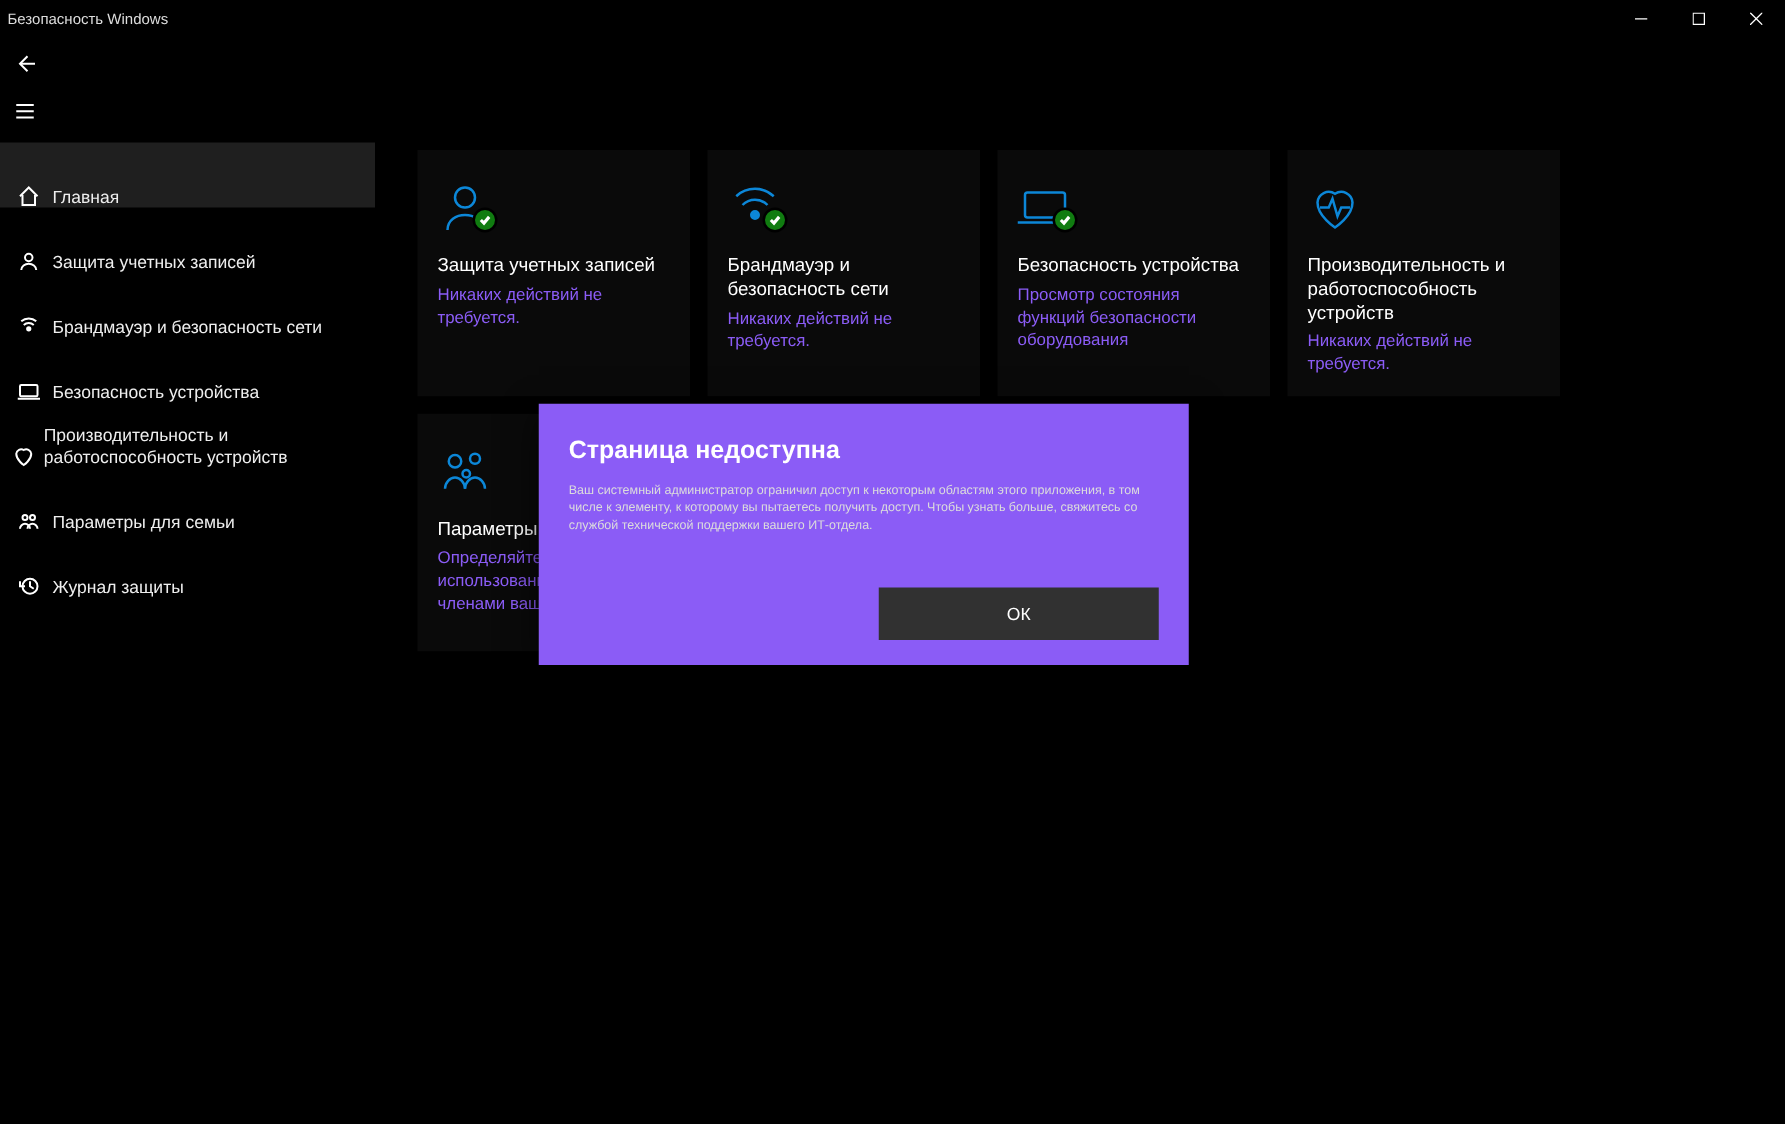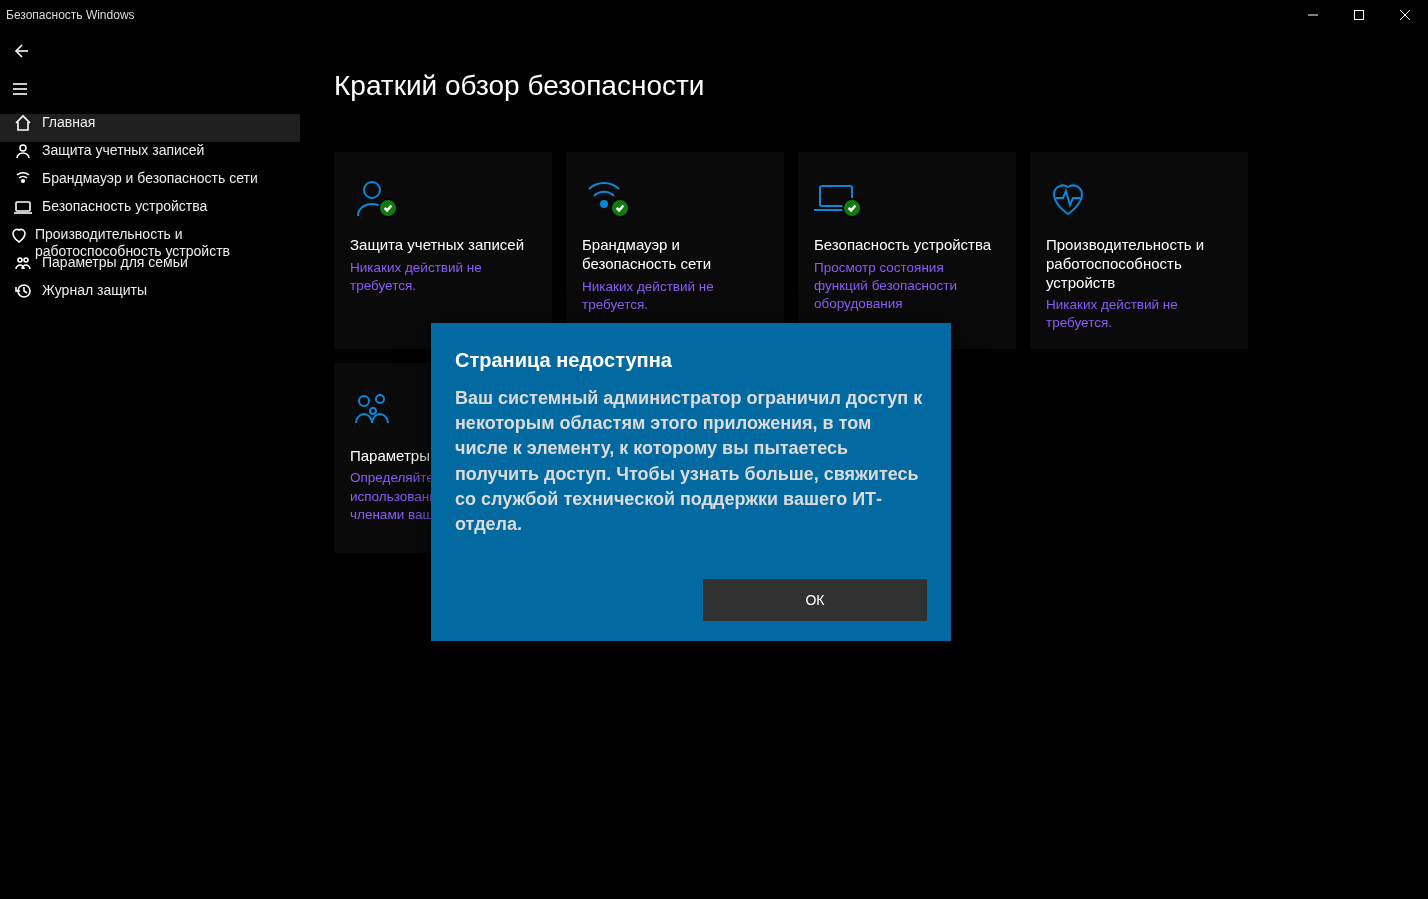--- a/index.html
+++ b/index.html
@@ -42,22 +42,22 @@
     height: calc(899px - 30px);
   }
   
   .sidebar {
     width: 300px;
     padding-top: 2px;
   }
   .nav-top { padding-bottom: 6px; display:flex; flex-direction:column; gap:0; }
   .nav-list { list-style: none; }
   .nav-item {
-    display: flex; align-items: flex-start;
-    height: 28px;
+    display: flex; align-items: flex-end;
+    height: 52px;
     padding-left: 8px;
     color: #eee;
     cursor: pointer;
   }
   .nav-item.selected { background: #1f1f1f; }
   .nav-item .nav-icon {
     width: 30px;
     display: flex; align-items: center; justify-content: center;
   }
   .nav-item .nav-icon svg { width: 18px; height: 18px; }
@@ -107,26 +107,26 @@
   
   .overlay {
     position: absolute; inset: 0;
     pointer-events: none;
   }
   .dialog {
     pointer-events: auto;
     position: absolute;
     left: 431px; top: 323px;
     width: 520px;
-    background: #0369a1;
+    background: #8b5cf6;
     box-shadow: 0 8px 26px rgba(0,0,0,.7);
     padding: 26px 24px 20px 24px;
   }
   .dialog h2 { font-size: 20px; font-weight: 600; color: #fff; margin-bottom: 14px; }
-  .dialog p { font-size: 18px; color: #dcdcdc; line-height: 1.4; font-weight: bold; }
+  .dialog p { font-size: 10px; color: #dcdcdc; line-height: 1.4; }
   .dialog .btnrow { display: flex; justify-content: flex-end; margin-top: 42px; }
   .dialog button {
     width: 224px; height: 42px;
     background: #313131; color: #fff;
     border: none; font-size: 14px; cursor: pointer;
   }
 
   
   .stroke-white { stroke: #fff; fill:none; stroke-width:1.6; }
 </style>
@@ -236,21 +236,20 @@
               <polyline points="10,5 10,9 13,11"></polyline>
               <polyline points="2,5 2,9 6,9"></polyline>
             </svg>
           </span>
         <span class="nav-label">Журнал защиты</span>
       </li>
     </ul>
   </aside>
 
   <main class="main">
-    <h1 class="page-title">Краткий обзор безопасности</h1>
 
     <div class="cards">
 
       <div class="card">
         <div class="card-ico">
           <svg class="main-ico" viewBox="0 0 44 44">
               <circle cx="22" cy="14" r="8"></circle>
               <path d="M8 40c0-8 7-12 14-12s14 4 14 12"></path>
             </svg>
           <span class="badge">

